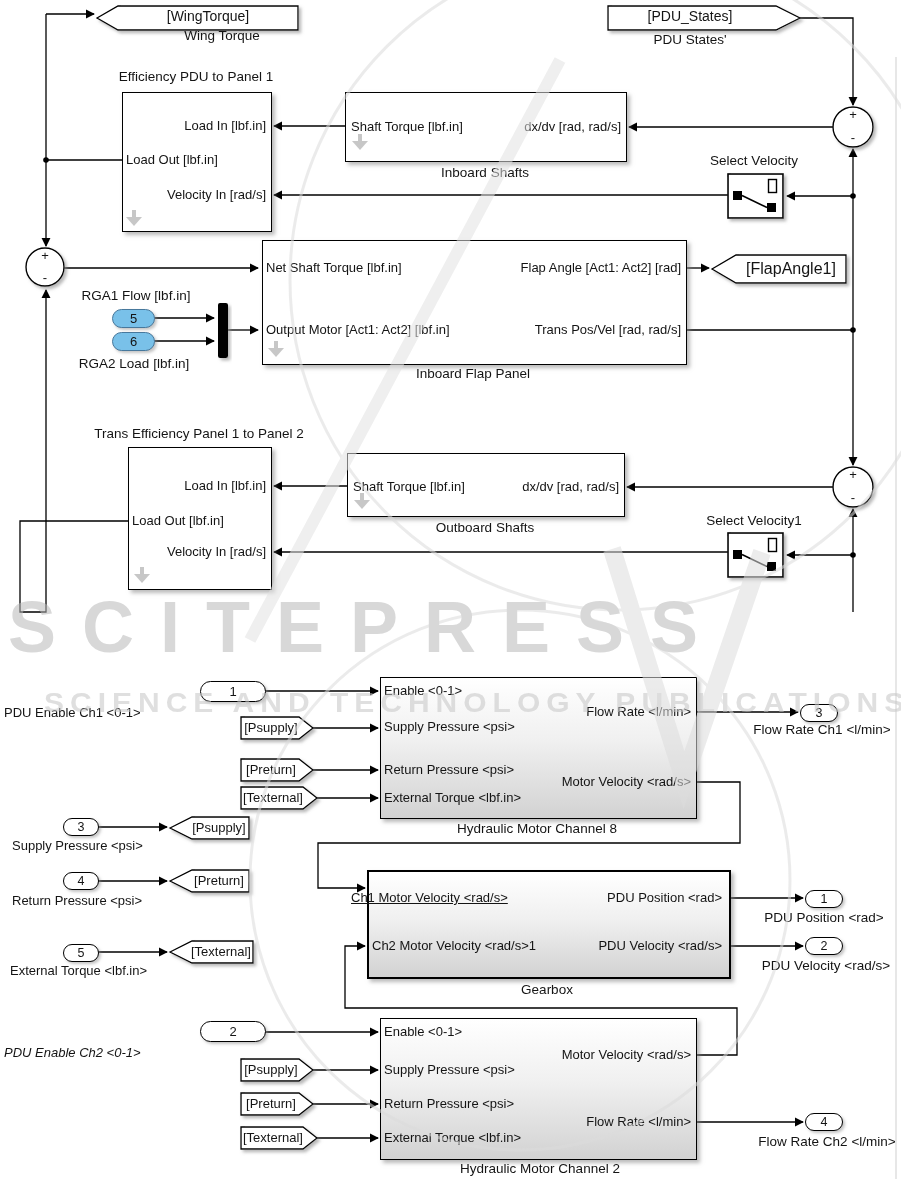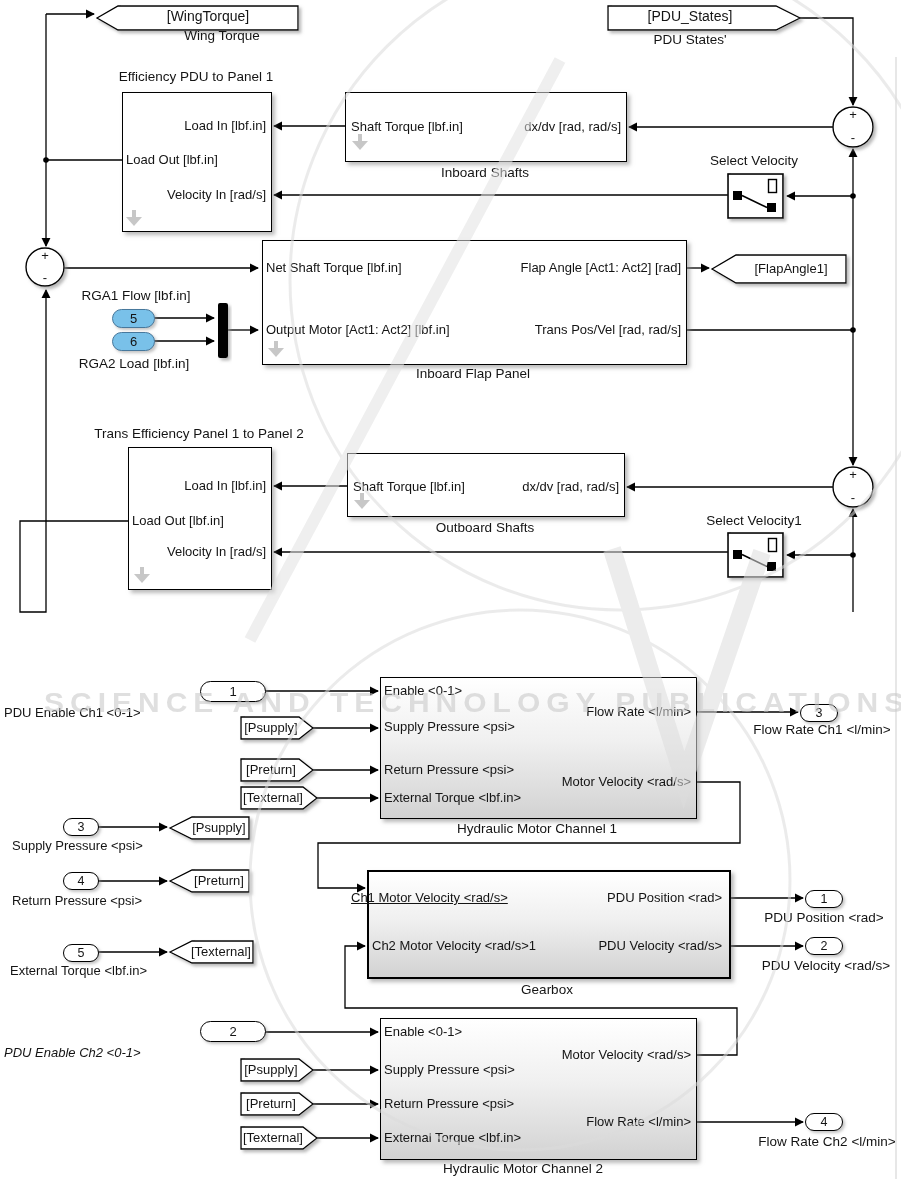--- a/index.html
+++ b/index.html
@@ -11,21 +11,21 @@
   .blk.bold{border-width:2px;}
   .oval{position:absolute;background:#fff;border:1.3px solid #000;border-radius:12px;
         text-align:center;font-size:13px;z-index:2;
         box-shadow:2px 2px 3px rgba(140,140,140,.5);}
   .oval.const{background:#79c1e9;border-color:#47789c;}
   .ptxt{position:absolute;font-size:13px;line-height:14px;white-space:nowrap;z-index:3;}
   .ptxt.r{text-align:right;}
   .lbl{position:absolute;font-size:13.5px;line-height:15px;white-space:nowrap;
        transform:translateX(-50%);z-index:3;}
   .ltxt{position:absolute;font-size:13px;line-height:14px;white-space:nowrap;z-index:3;}
-  .tagtxt{position:absolute;font-size:13px;line-height:15px;white-space:nowrap;
+  .tagtxt{position:absolute;font-size:16px;line-height:15px;white-space:nowrap;
        transform:translateX(-50%);z-index:3;}
   .sumsign{position:absolute;font-size:13px;line-height:10px;transform:translateX(-50%);
        z-index:3;font-weight:400;}
   .garr{position:absolute;width:16px;height:17px;z-index:3;}
   .garr .stem{position:absolute;left:6px;top:0;width:4px;height:8px;background:#c7c7c7;}
   .garr .head{position:absolute;left:0;top:7px;width:0;height:0;
        border:8px solid transparent;border-top:9px solid #c7c7c7;border-bottom:0;}
   #wires{position:absolute;left:0;top:0;z-index:1;}
   #wm{position:absolute;left:0;top:0;width:901px;height:1179px;z-index:4;
       pointer-events:none;opacity:.55;}
@@ -195,23 +195,23 @@
   <div class="tagtxt" style="left:273px;top:790px;font-size:13px;">[Texternal]</div>
   <div class="tagtxt" style="left:271px;top:1062px;font-size:13px;">[Psupply]</div>
   <div class="tagtxt" style="left:271px;top:1096px;font-size:13px;">[Preturn]</div>
   <div class="tagtxt" style="left:273px;top:1130px;font-size:13px;">[Texternal]</div>
 
   <div class="lbl" style="left:196px;top:69px;">Efficiency PDU to Panel 1</div>
   <div class="lbl" style="left:199px;top:426px;">Trans Efficiency Panel 1 to Panel 2</div>
   <div class="lbl" style="left:485px;top:165px;">Inboard Shafts</div>
   <div class="lbl" style="left:473px;top:366px;">Inboard Flap Panel</div>
   <div class="lbl" style="left:485px;top:520px;">Outboard Shafts</div>
-  <div class="lbl" style="left:537px;top:821px;">Hydraulic Motor Channel 1</div>
+  <div class="lbl" style="left:537px;top:821px;">Hydraulic Motor Channel 8</div>
   <div class="lbl" style="left:547px;top:982px;">Gearbox</div>
-  <div class="lbl" style="left:523px;top:1161px;">Hydraulic Motor Channel 2</div>
+  <div class="lbl" style="left:540px;top:1161px;">Hydraulic Motor Channel 2</div>
   <div class="lbl" style="left:754px;top:153px;">Select Velocity</div>
   <div class="lbl" style="left:754px;top:513px;">Select Velocity1</div>
   <div class="lbl" style="left:136px;top:288px;">RGA1 Flow [lbf.in]</div>
   <div class="lbl" style="left:134px;top:356px;">RGA2 Load [lbf.in]</div>
 
   <div class="ptxt r" style="right:635px;top:119px;">Load In [lbf.in]</div>
   <div class="ptxt" style="left:126px;top:153px;">Load Out [lbf.in]</div>
   <div class="ptxt r" style="right:635px;top:188px;">Velocity In [rad/s]</div>
 
   <div class="ptxt" style="left:351px;top:120px;">Shaft Torque [lbf.in]</div>
@@ -265,16 +265,17 @@
   <div class="sumsign" style="left:45px;top:251px;">+</div>
   <div class="sumsign" style="left:45px;top:273px;">-</div>
 
   <div id="wm">
     <svg width="901" height="1179">
       <circle cx="620" cy="280" r="330" fill="none" stroke="#dcdcdc" stroke-width="3"></circle>
       <circle cx="520" cy="880" r="270" fill="none" stroke="#dcdcdc" stroke-width="3"></circle>
       <path d="M 250,640 L 560,60" fill="none" stroke="#e2e2e2" stroke-width="12"></path>
       <path d="M 612,549 L 684,780 L 762,552" fill="none" stroke="#dddddd" stroke-width="18"></path>
     </svg>
+    <div class="big">SCITEPRESS</div>
     <div class="sub">SCIENCE AND TECHNOLOGY PUBLICATIONS</div>
   </div>
 
 </div>
 
 </body></html>

